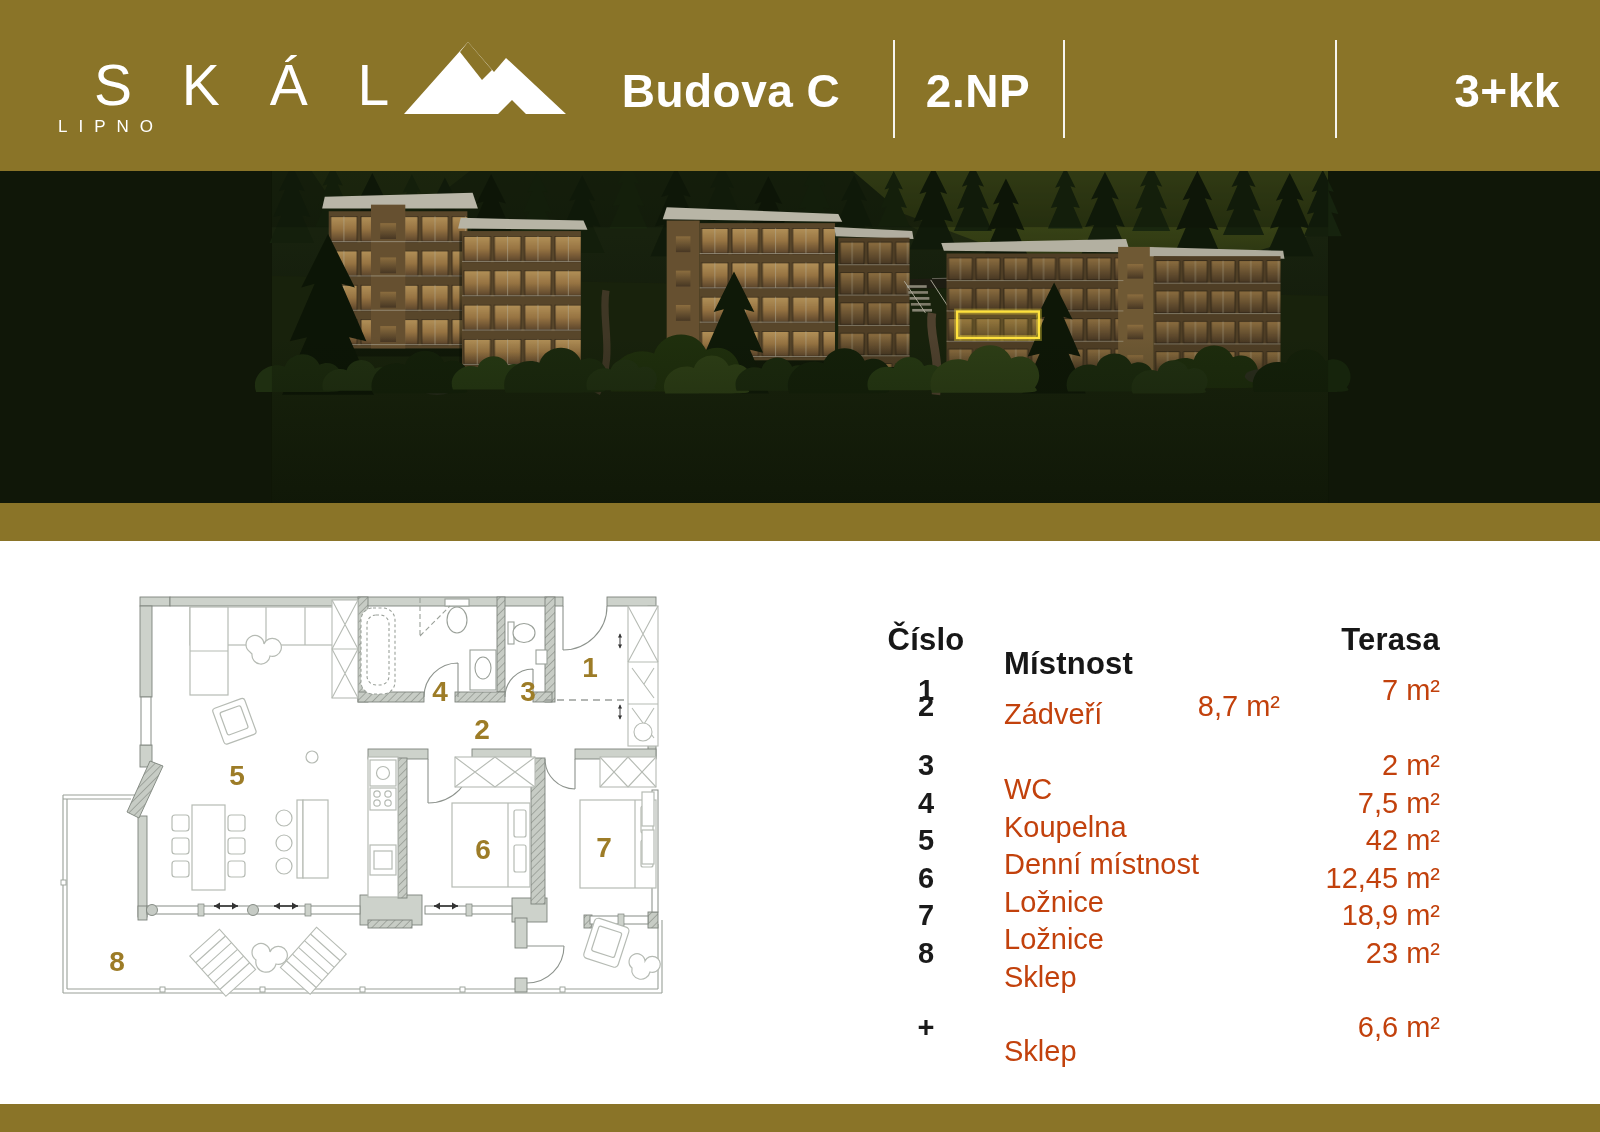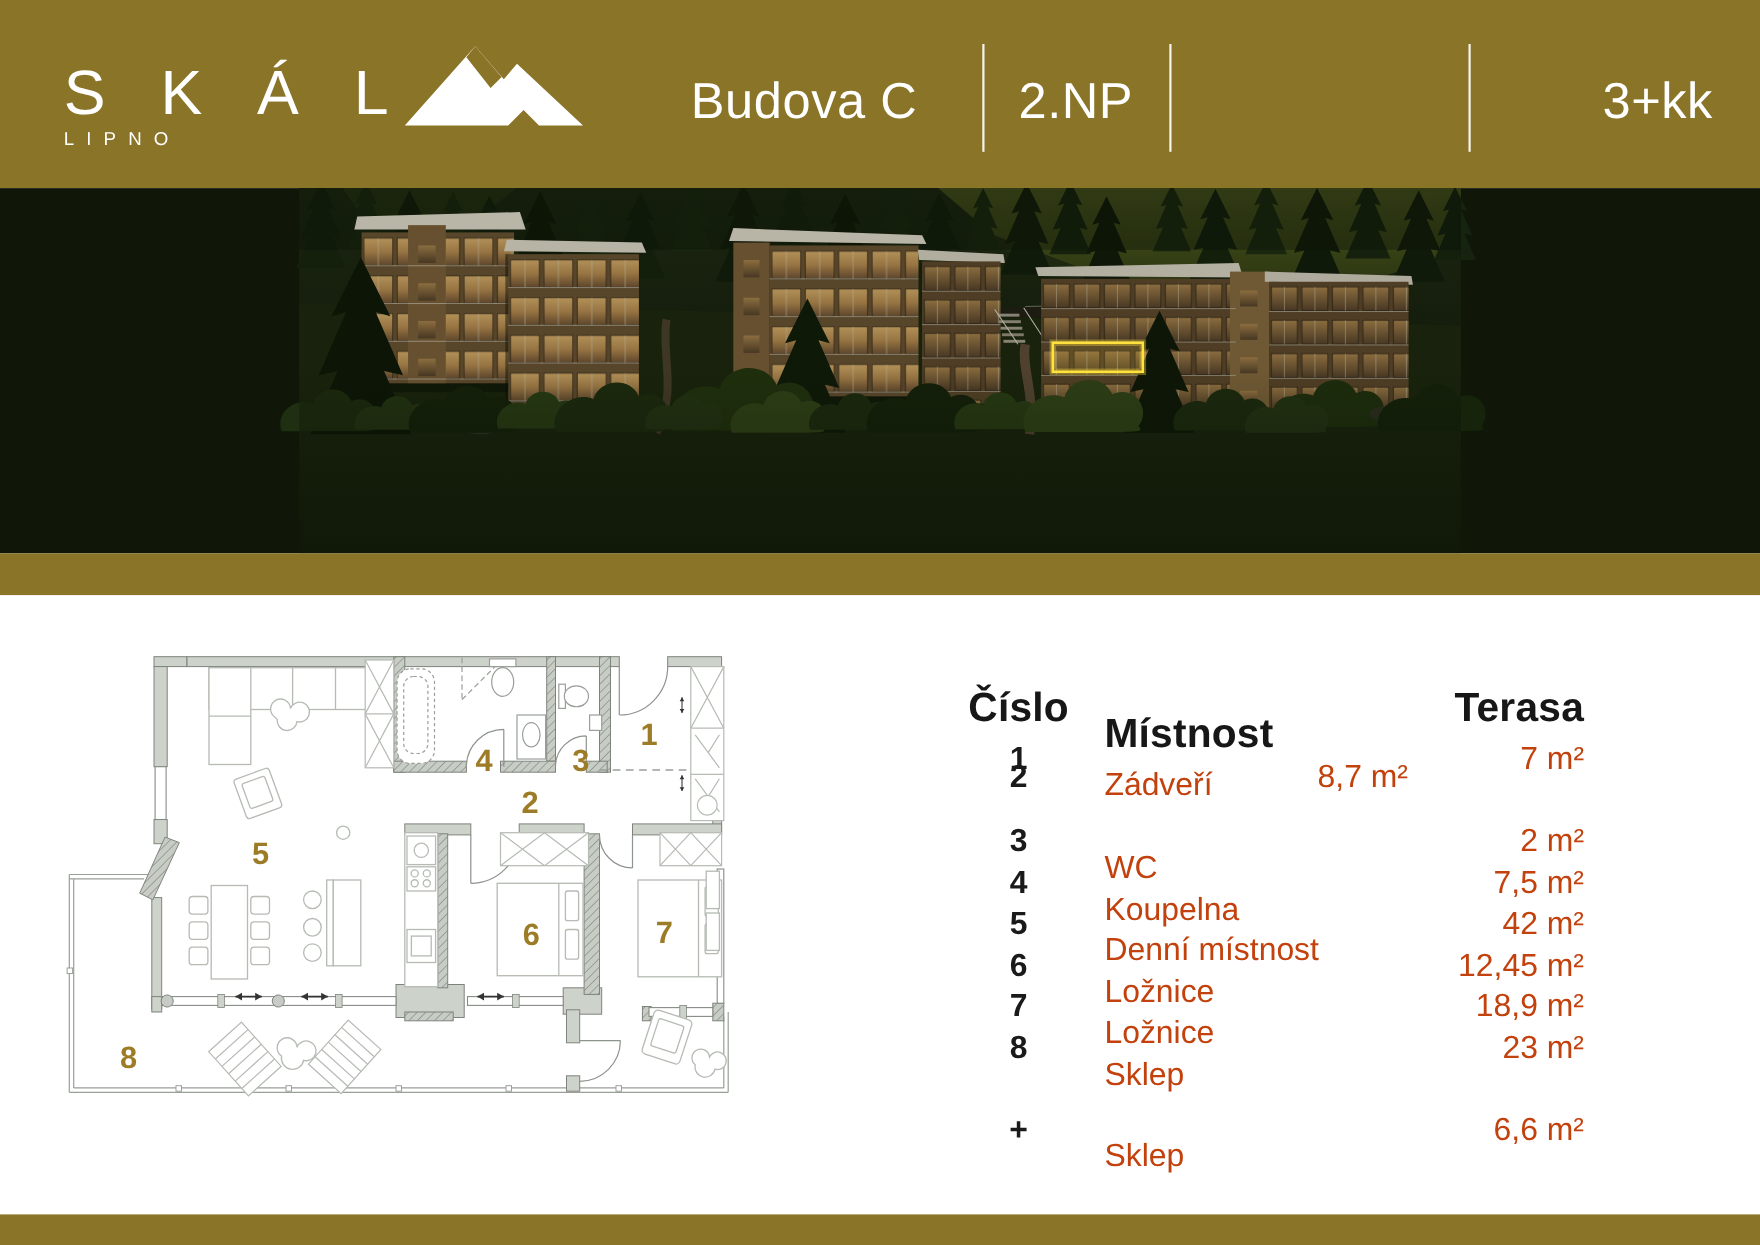--- a/index.html
+++ b/index.html
@@ -1,40 +1,40 @@
 <!DOCTYPE html>
 <html><head>
 <meta charset="utf-8">
 <style>
   html,body{margin:0;padding:0;background:#e8e8e8;}
   .page{position:relative;width:1600px;height:1132px;background:#ffffff;overflow:hidden;
         font-family:"Liberation Sans",sans-serif;}
   
   .hdr{position:absolute;left:0;top:0;width:1600px;height:171px;background:#8a7428;}
   .brand{position:absolute;left:58px;top:36px;color:#fff;}
-  .brand-row{display:flex;align-items:flex-end;}
+  .brand-row{display:flex;align-items:flex-end;margin-left:36px;}
   .brand-text{font-size:57px;font-weight:500;letter-spacing:17px;line-height:1;}
   .brand-mtn{margin-left:-4px;margin-bottom:-2px;}
   .brand-sub{font-size:17px;letter-spacing:11px;margin-top:3px;}
   .hitem{position:absolute;top:64px;transform:translateX(-50%);color:#fff;
-         font-size:46px;font-weight:400;white-space:nowrap;letter-spacing:.5px;}
+         font-size:46px;font-weight:700;white-space:nowrap;letter-spacing:.5px;}
   .hdiv{position:absolute;top:40px;width:2px;height:98px;background:rgba(255,255,255,.92);}
   
   .hero{position:absolute;left:0;top:171px;width:1600px;height:332px;background:#101708;}
   .hero svg{display:block;}
   .gold-strip{position:absolute;left:0;top:503px;width:1600px;height:38px;background:#8a7428;}
   .gold-footer{position:absolute;left:0;top:1104px;width:1600px;height:28px;background:#8a7428;}
   
   .plan{position:absolute;left:55px;top:583px;width:620px;height:420px;}
   .plan text.rn{font-family:"Liberation Sans",sans-serif;font-size:28px;font-weight:700;
                 text-anchor:middle;}
   
   .legend{position:absolute;left:880px;top:598px;width:560px;}
   .lg-head,.lg-row{display:grid;grid-template-columns:92px 308px 160px;align-items:center;}
-  .lg-head{height:36px;font-size:37px;font-weight:700;color:#171717;letter-spacing:.2px;}
+  .lg-head{height:36px;font-size:31px;font-weight:700;color:#171717;letter-spacing:.2px;}
   .lg-rows{margin-top:16px;}
   .lg-row{height:37.5px;font-size:29px;}
   .c1{text-align:center;}
   .c2{padding-left:32px;margin-top:48px;}
   .c3{text-align:right;}
   .lg-row .c1{font-weight:700;color:#1a1a1a;}
   .lg-row .c2,.lg-row .c3{color:#c2410c;font-weight:400;}
   .lg-extra{margin-top:37px;}
 </style>
 </head>

